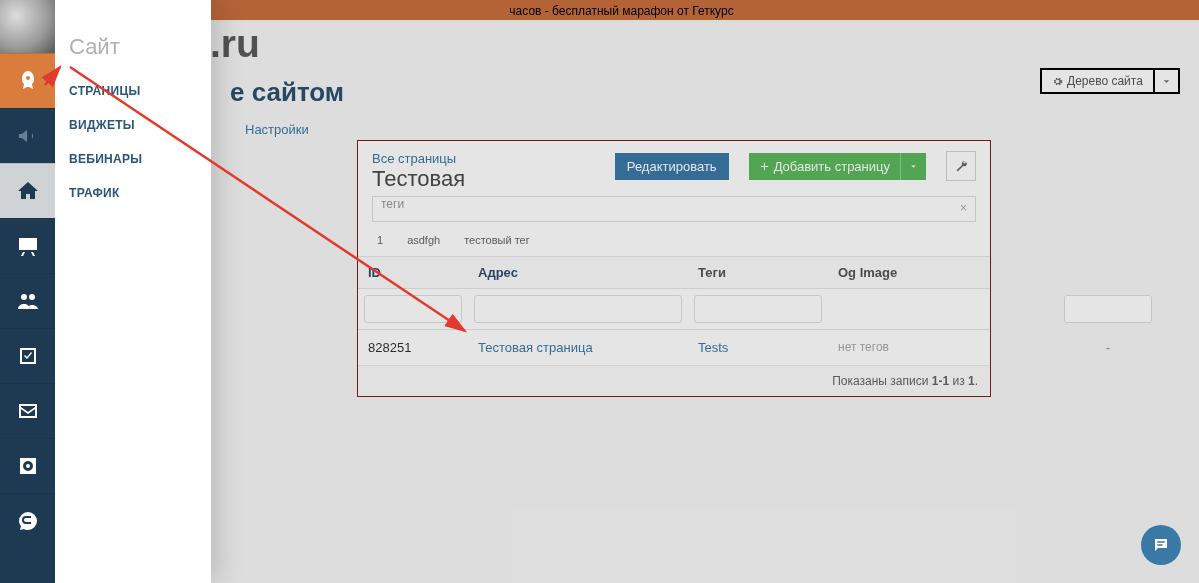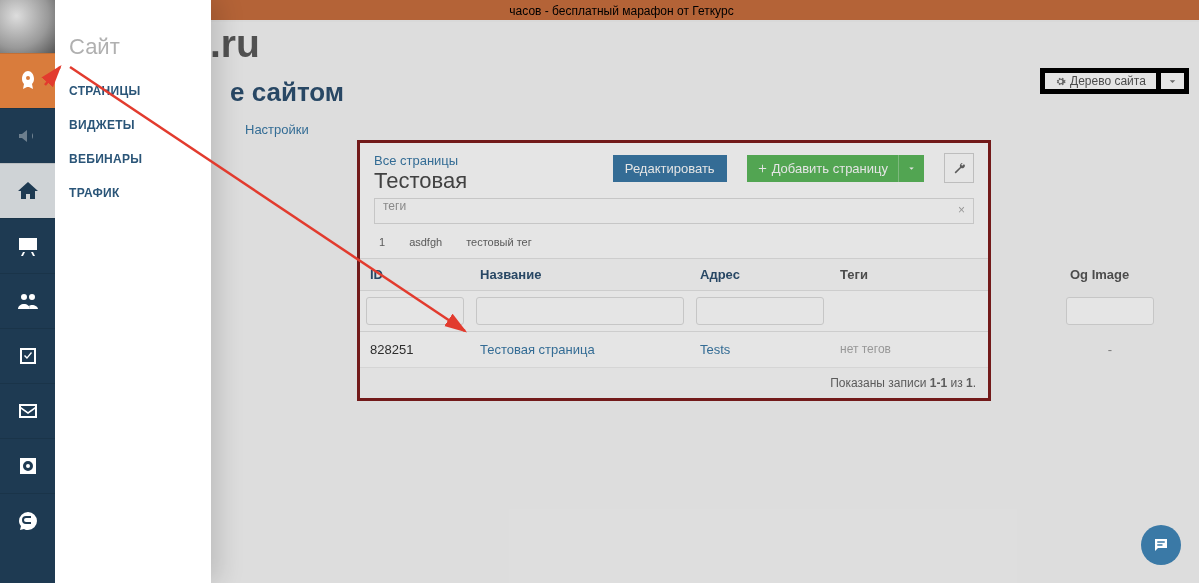--- a/index.html
+++ b/index.html
@@ -125,38 +125,38 @@
 
   
   .tree-btn-group {
     position:absolute;
     top: 68px; left: 1040px;
     display:flex;
     z-index:2;
   }
   .tree-btn-group .btn {
     background:#fff;
-    border:5px solid #000000;
+    border:2px solid #000000;
     color:#555;
     height:26px;
     font-size:12px;
     display:flex; align-items:center;
     padding:0 10px;
     cursor:pointer;
   }
   .tree-btn-group .btn.caret { border-left:none; padding:0 6px; }
   .tree-btn-group svg { width:11px; height:11px; fill:#777; margin-right:4px;}
 
   
   .card {
     position:absolute;
     left:357px; top:140px;
     width:634px;
     background:#fff;
-    border:3px solid #7f1d1d;
+    border:1px solid #7f1d1d;
     z-index:2;
   }
   .card-header {
     padding:10px 14px 4px 14px;
     display:flex;
     justify-content:space-between;
     align-items:flex-start;
   }
   .card-header .titles .crumb {
     color:#3a79a6;
@@ -413,21 +413,20 @@
     </div>
   </div>
   <div class="tag-chips">
     <span>1</span>
     <span>asdfgh</span>
     <span>тестовый тег</span>
   </div>
 
   <div class="table-head">
     <div>ID</div>
-    <div>Название</div>
     <div>Адрес</div>
     <div class="plain">Теги</div>
     <div class="plain">Og Image</div>
   </div>
   <div class="table-filters">
     <div><input style=""></div>
     <div><input style=""></div>
     <div><input style=""></div>
     <div></div>
     <div><input style=""></div>

